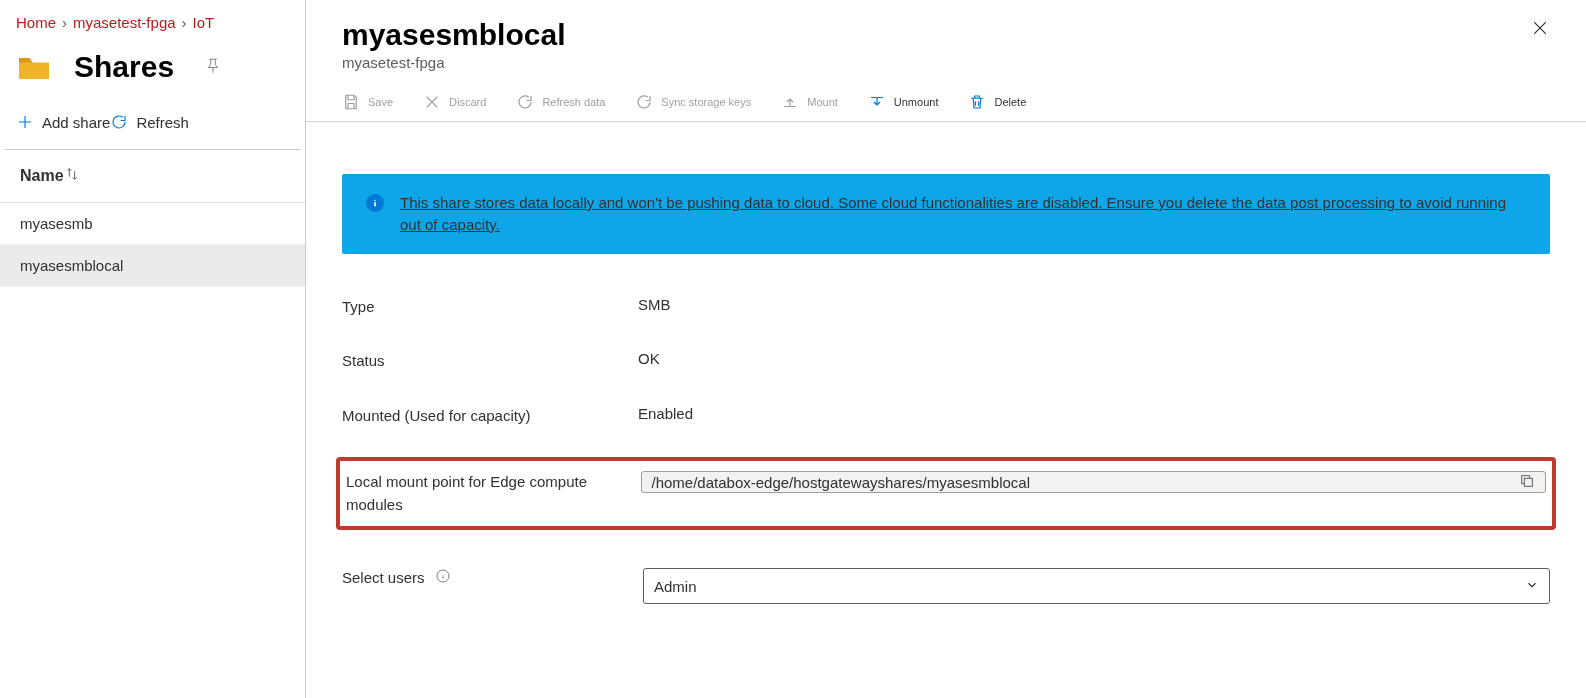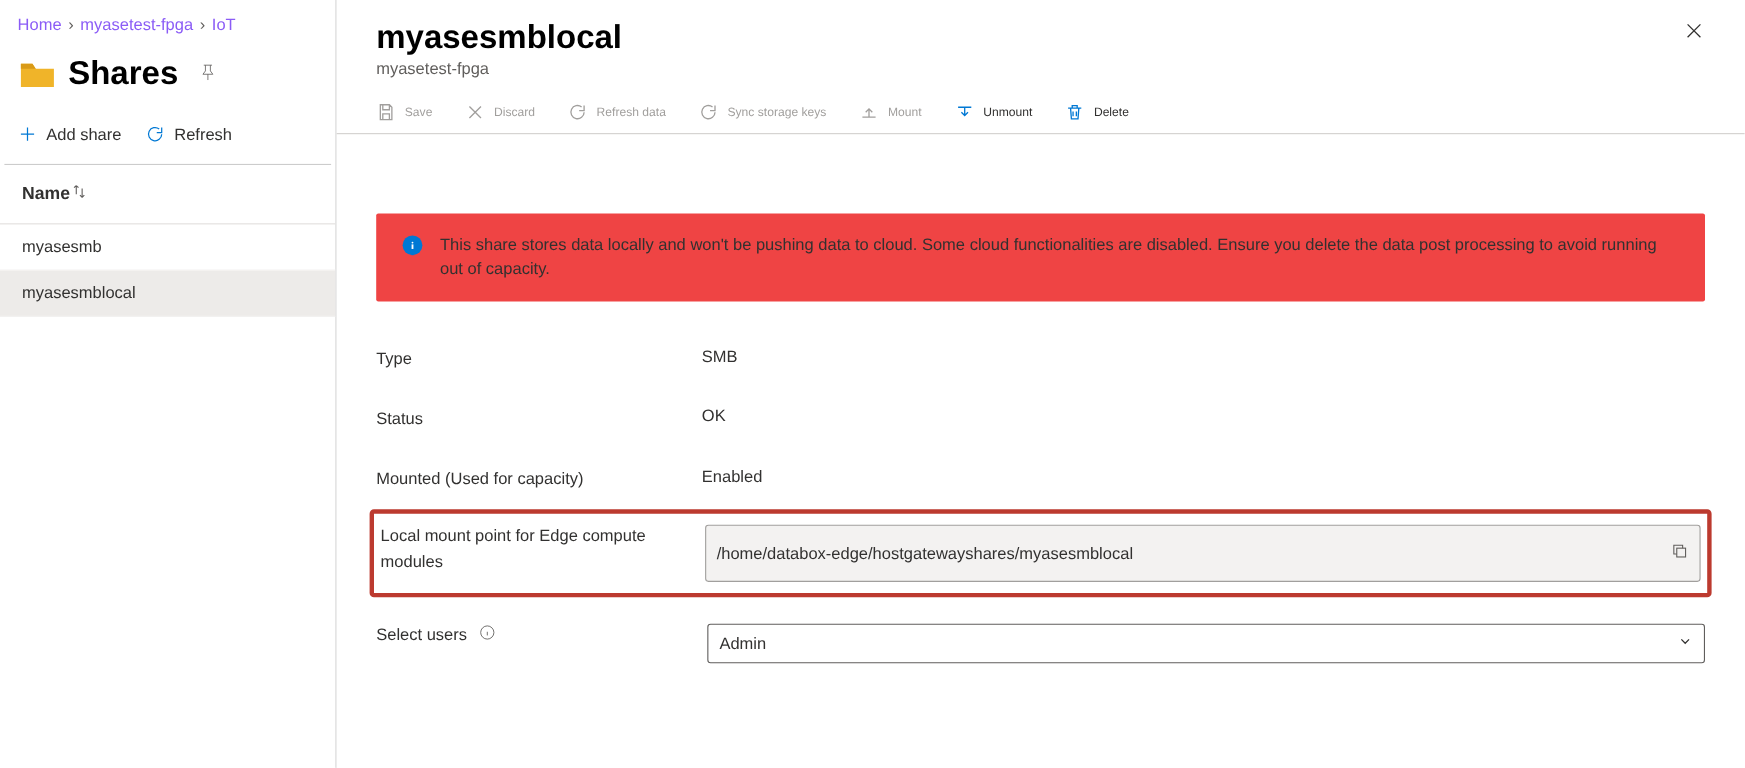--- a/index.html
+++ b/index.html
@@ -28,41 +28,40 @@
   }
   .breadcrumb {
     display: flex;
     align-items: center;
     gap: 6px;
     padding: 14px 0 0 16px;
     font-size: 15px;
     white-space: nowrap;
     overflow: hidden;
   }
-  .breadcrumb a { color: #8b5cf6; text-decoration: none; cursor: pointer; }
+  .breadcrumb a { color: #b91c1c; text-decoration: none; cursor: pointer; }
   .breadcrumb .sep { color: #605e5c; }
   .page-title-row {
     display: flex;
     align-items: center;
-    gap: 10px;
+    gap: 22px;
     padding: 18px 0 6px 16px;
   }
   .folder-icon svg { width: 36px; height: 36px; display: block; }
   .page-title {
     font-size: 30px;
     font-weight: 600;
     color: #000;
   }
   .pin-icon { margin-left: 8px; cursor: pointer; }
   .pin-icon svg { width: 18px; height: 18px; stroke: #605e5c; fill: none; }
 
   .left-toolbar {
     display: flex;
     align-items: center;
-    gap: 22px;
     padding: 22px 0 18px 16px;
   }
   .tb-btn {
     display: flex;
     align-items: center;
     gap: 8px;
     color: #323130;
     font-size: 15px;
     cursor: pointer;
   }
@@ -139,27 +138,28 @@
     font-size: 11px;
     cursor: pointer;
   }
   .cmd.disabled { color: #a19f9d; cursor: default; }
   .cmd.enabled  { color: #323130; }
   .cmd svg { width: 18px; height: 18px; fill: none; stroke-width: 1.6; }
   .cmd.disabled svg { stroke: #a19f9d; }
   .cmd.enabled  svg { stroke: #0078d4; }
 
   .info-banner {
-    margin: 72px 36px 26px 36px;
-    background: #ef4444;
+    margin: 52px 36px 26px 36px;
+    background: #0ea5e9;
     border-radius: 2px;
     padding: 18px 24px;
     display: flex;
     gap: 16px;
     align-items: flex-start;
+    text-decoration: underline;
   }
   .info-banner .ic {
     width: 18px; height: 18px;
     border-radius: 50%;
     background: #0078d4;
     flex: 0 0 auto;
     display:flex;align-items:center;justify-content:center;
     margin-top:2px;
   }
   .info-banner .ic svg { width:10px;height:10px; fill:#fff; }
@@ -178,28 +178,28 @@
     line-height: 1.5;
   }
   .prop-value {
     font-size: 15px;
     color: #323130;
   }
 
   .highlight-box {
     border: 4px solid #bc3a2f;
     padding: 10px 0;
-    margin: 0 -6px;
+    margin: 14px -6px;
     border-radius: 4px;
   }
   .mountpath-field {
     display: flex;
     align-items: center;
     width: 910px;
-    height: 52px;
+    height: 22px;
     background: #f3f2f1;
     border: 1px solid #a19f9d;
     border-radius: 3px;
     padding: 0 10px;
     justify-content: space-between;
   }
   .mountpath-field span { font-size: 15px; color: #323130; }
   .copy-btn { cursor: pointer; }
   .copy-btn svg { width:16px;height:16px;stroke:#605e5c;fill:none;stroke-width:1.5;}
 

